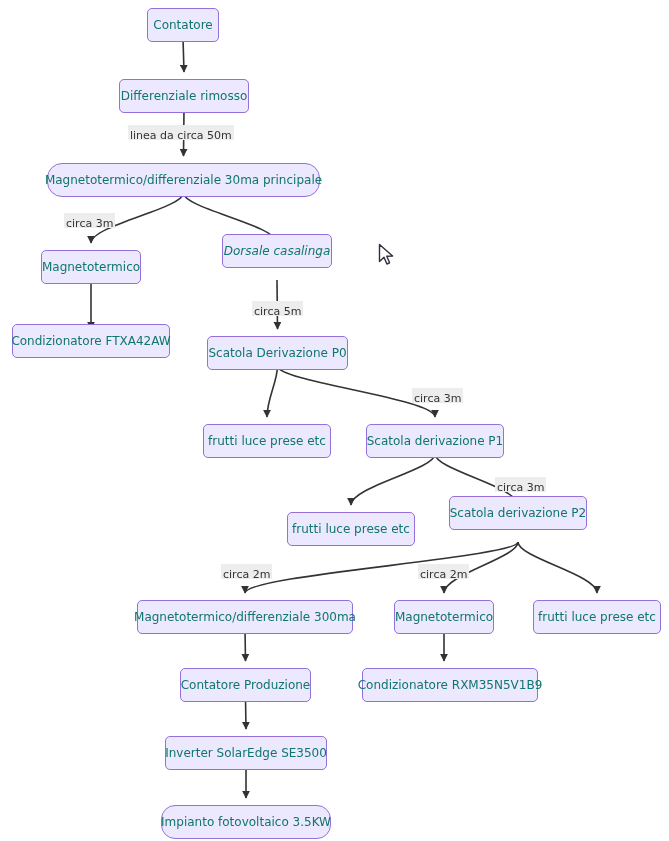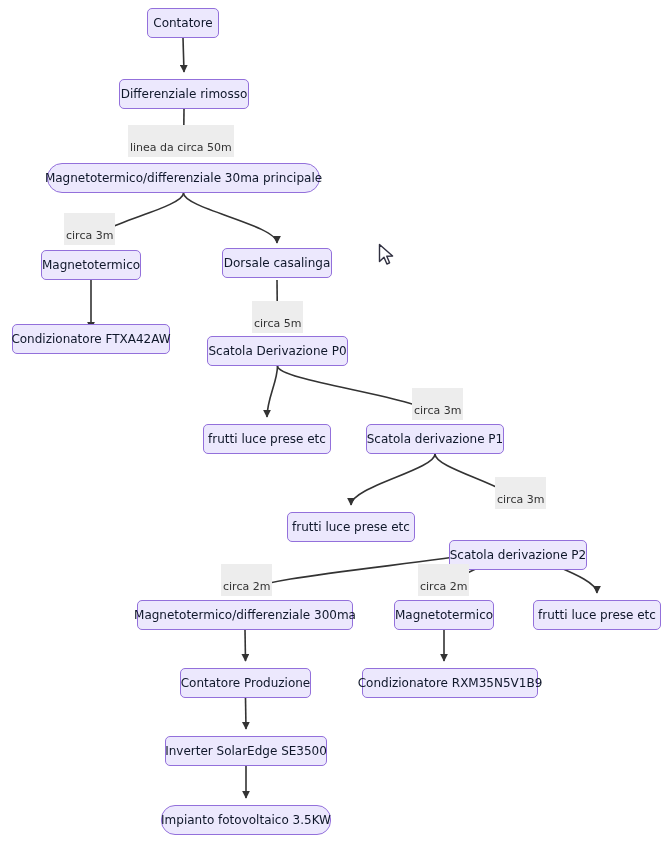--- a/index.html
+++ b/index.html
@@ -25,41 +25,41 @@
     width: 669px;
     height: 841px;
     pointer-events: none;
   }
   .node {
     position: absolute;
     box-sizing: border-box;
     background: #ECE8FD;
     border: 1px solid #9370DB;
     border-radius: 5px;
-    color: #0f172a;
+    color: #0f766e;
     font-size: 12px;
     line-height: 1;
     display: flex;
     align-items: center;
     justify-content: center;
     white-space: nowrap;
-    padding: 4px 10px;
-    height: 30px;
+    padding: 16px 10px;
+    height: 22px;
     font-family: "DejaVu Sans", sans-serif;
   }
   .edge-label {
     position: absolute;
     box-sizing: border-box;
     background: #EDEDED;
     color: #333333;
     font-size: 11px;
     line-height: 14px;
     height: 15px;
     white-space: nowrap;
-    padding: 16px 2px;
+    padding: 4px 2px;
     font-family: "DejaVu Sans", sans-serif;
   }
   #cursor {
     position: absolute;
     pointer-events: none;
   }
 </style>
 </head>
 <body>
 
@@ -90,27 +90,27 @@
         <path d="M 245.5 698 L 246 729" marker-end="url(#arrow)"></path>
         <path d="M 246 766 L 246 798" marker-end="url(#arrow)"></path>
       </g>
   </svg>
 
   <div id="node-layer">
       <div class="node" style="left: 147px; top: 8px; width: 72px;">Contatore</div>
       <div class="node" style="left: 119px; top: 79px; width: 130px;">Differenziale rimosso</div>
       <div class="node" style="left: 47px; top: 163px; width: 273px; border-radius: 15px;">Magnetotermico/differenziale 30ma principale</div>
       <div class="node" style="left: 41px; top: 250px; width: 100px;">Magnetotermico</div>
-      <div class="node" style="left: 222px; top: 248px; width: 110px;">Dorsale casalinga</div>
+      <div class="node" style="left: 222px; top: 234px; width: 110px; font-style: italic;">Dorsale casalinga</div>
       <div class="node" style="left: 12px; top: 324px; width: 158px;">Condizionatore FTXA42AW</div>
       <div class="node" style="left: 207px; top: 336px; width: 141px; text-align: center;">Scatola Derivazione P0</div>
       <div class="node" style="left: 203px; top: 424px; width: 128px;">frutti luce prese etc</div>
       <div class="node" style="left: 366px; top: 424px; width: 138px;">Scatola derivazione P1</div>
       <div class="node" style="left: 287px; top: 512px; width: 128px;">frutti luce prese etc</div>
-      <div class="node" style="left: 449px; top: 540px; width: 138px;">Scatola derivazione P2</div>
+      <div class="node" style="left: 449px; top: 496px; width: 138px;">Scatola derivazione P2</div>
       <div class="node" style="left: 137px; top: 600px; width: 216px;">Magnetotermico/differenziale 300ma</div>
       <div class="node" style="left: 394px; top: 600px; width: 100px;">Magnetotermico</div>
       <div class="node" style="left: 533px; top: 600px; width: 128px;">frutti luce prese etc</div>
       <div class="node" style="left: 180px; top: 668px; width: 131px;">Contatore Produzione</div>
       <div class="node" style="left: 356px; top: 668px; width: 176px; margin-left: 6px;">Condizionatore RXM35N5V1B9</div>
       <div class="node" style="left: 165px; top: 736px; width: 162px;">Inverter SolarEdge SE3500</div>
       <div class="node" style="left: 161px; top: 805px; width: 170px; border-radius: 14px;">Impianto fotovoltaico 3.5KW</div>
     </div>
   <div id="label-layer">
       <div class="edge-label" style="left: 128px; top: 125px;">linea da circa 50m</div>

